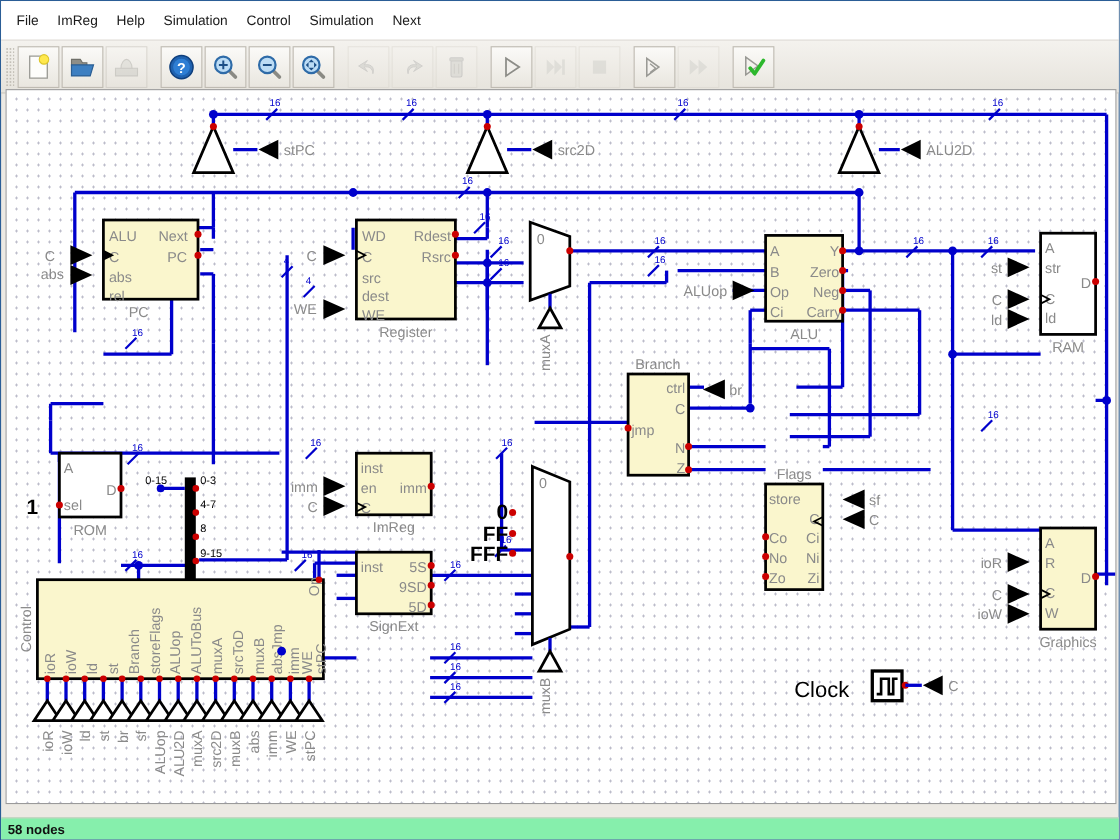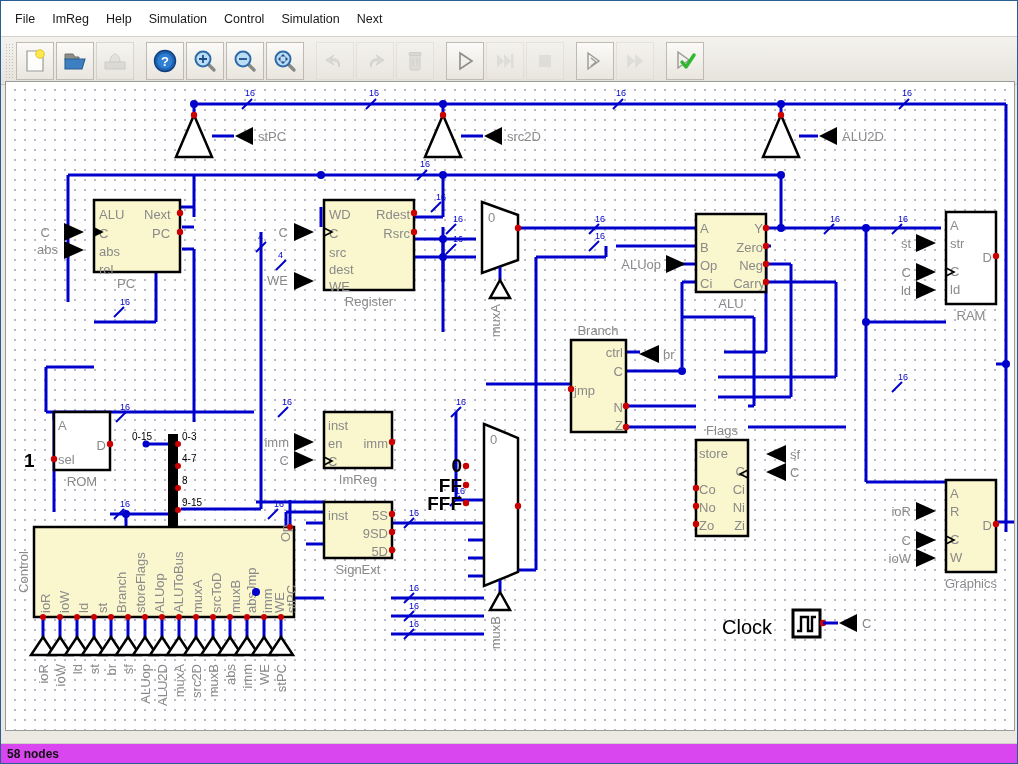--- a/index.html
+++ b/index.html
@@ -71,21 +71,21 @@
   #canvas .dots {
     position:absolute; inset:0;
     background-image:radial-gradient(#b9b9c8 0.9px, transparent 1px);
     background-size:10px 10px; background-position:4px 3px;
   }
   #canvas svg { position:absolute; left:0; top:0; }
 
   
   #statusbar {
     position:absolute; left:0; bottom:0; width:100%; height:20px;
-    background:#d946ef; border-top:1px solid #d2cec6;
+    background:#86efac; border-top:1px solid #d2cec6;
     display:flex; align-items:center; padding-left:6px;margin-top:30px;
   }
   #statusbar .txt { font-size:12px; font-weight:bold; color:#111; }
 
   
   .pin   { font-family:"Liberation Sans",sans-serif; font-size:13px; fill:#8a8a8a; }
   .blk   { font-family:"Liberation Sans",sans-serif; font-size:13px; fill:#8a8a8a; }
   .ext   { font-family:"Liberation Sans",sans-serif; font-size:13px; fill:#8a8a8a; }
   .bw    { font-family:"Liberation Sans",sans-serif; font-size:9px;  fill:#0000cc; }
   .const { font-family:"Liberation Sans",sans-serif; font-size:19px; fill:#000; font-weight:bold;}

